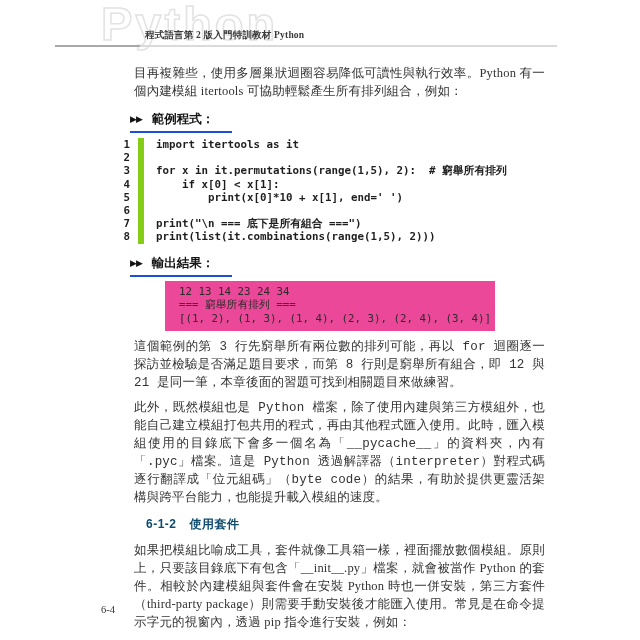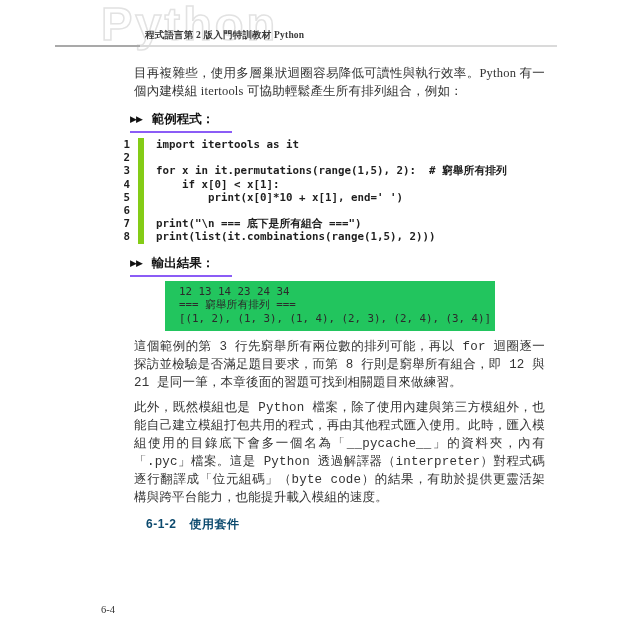--- a/index.html
+++ b/index.html
@@ -43,21 +43,21 @@
     font-size: 12.5px; line-height: 18px; color: #333;
     text-align: justify; letter-spacing: 0.2px; margin-left: 34px;
   }
   .para-gap   { margin-top: 7px; font-family: Liberation Mono, monospace; }
   .para-gap-l { margin-top: 8px; }
 
   
   .label-row { margin: 10px 0 0 30px; line-height: 15px; }
   .label-chip {
     display: inline-block;
-    border-bottom: 2px solid #8b5cf6;
+    border-bottom: 2px solid #1d4ed8;
     padding: 0 18px 3px 0;
   }
   .ff-icon {
     display: inline-block;
     font-size: 9px; letter-spacing: -1px; color: #111;
     margin-right: 6px; transform: translateY(-1px);
   }
   .label-text {
     font-family: "Liberation Sans", sans-serif;
     font-weight: 700; font-size: 12.5px; color: #141414;
@@ -75,21 +75,21 @@
     padding-right: 8px; line-height: 13.2px;
   }
   .code-text {
     border-left: 6px solid #84cc16;
     padding-left: 12px; line-height: 13.2px; white-space: pre;
   }
 
   
   .output-box {
     margin: 4px 0 0 65px; width: 330px;
-    background: #22c55e;
+    background: #ec4899;
     padding: 4px 0 5px 14px;
     font-family: "DejaVu Sans Mono", "Liberation Mono", monospace;
     font-size: 10.8px; font-weight: 500; color: #2b2b2b;
   }
   .output-line { line-height: 13.8px; white-space: pre; }
 
   
   .section-heading {
     margin: 9px 0 0 46px;
     font-family: "Liberation Sans", sans-serif;
@@ -175,16 +175,17 @@
     </div>
 
   <div class="para para-gap">這個範例的第 3 行先窮舉所有兩位數的排列可能，再以 for 迴圈逐一探訪並檢驗是否滿足題目要求，而第 8 行則是窮舉所有組合，即 12 與 21 是同一筆，本章後面的習題可找到相關題目來做練習。</div>
 
   <div class="para para-gap">此外，既然模組也是 Python 檔案，除了使用內建與第三方模組外，也能自己建立模組打包共用的程式，再由其他程式匯入使用。此時，匯入模組使用的目錄底下會多一個名為「__pycache__」的資料夾，內有「.pyc」檔案。這是 Python 透過解譯器（interpreter）對程式碼逐行翻譯成「位元組碼」（byte code）的結果，有助於提供更靈活架構與跨平台能力，也能提升載入模組的速度。</div>
 
   <div class="section-heading">
     <span class="sec-num">6-1-2</span><span>使用套件</span>
   </div>
 
+  <div class="para para-gap-l">如果把模組比喻成工具，套件就像工具箱一樣，裡面擺放數個模組。原則上，只要該目錄底下有包含「__init__.py」檔案，就會被當作 Python 的套件。相較於內建模組與套件會在安裝 Python 時也一併安裝，第三方套件（third-party package）則需要手動安裝後才能匯入使用。常見是在命令提示字元的視窗內，透過 pip 指令進行安裝，例如：</div>
 
 </div>
 
 <div class="page-number">6-4</div>
 
 </body></html>

